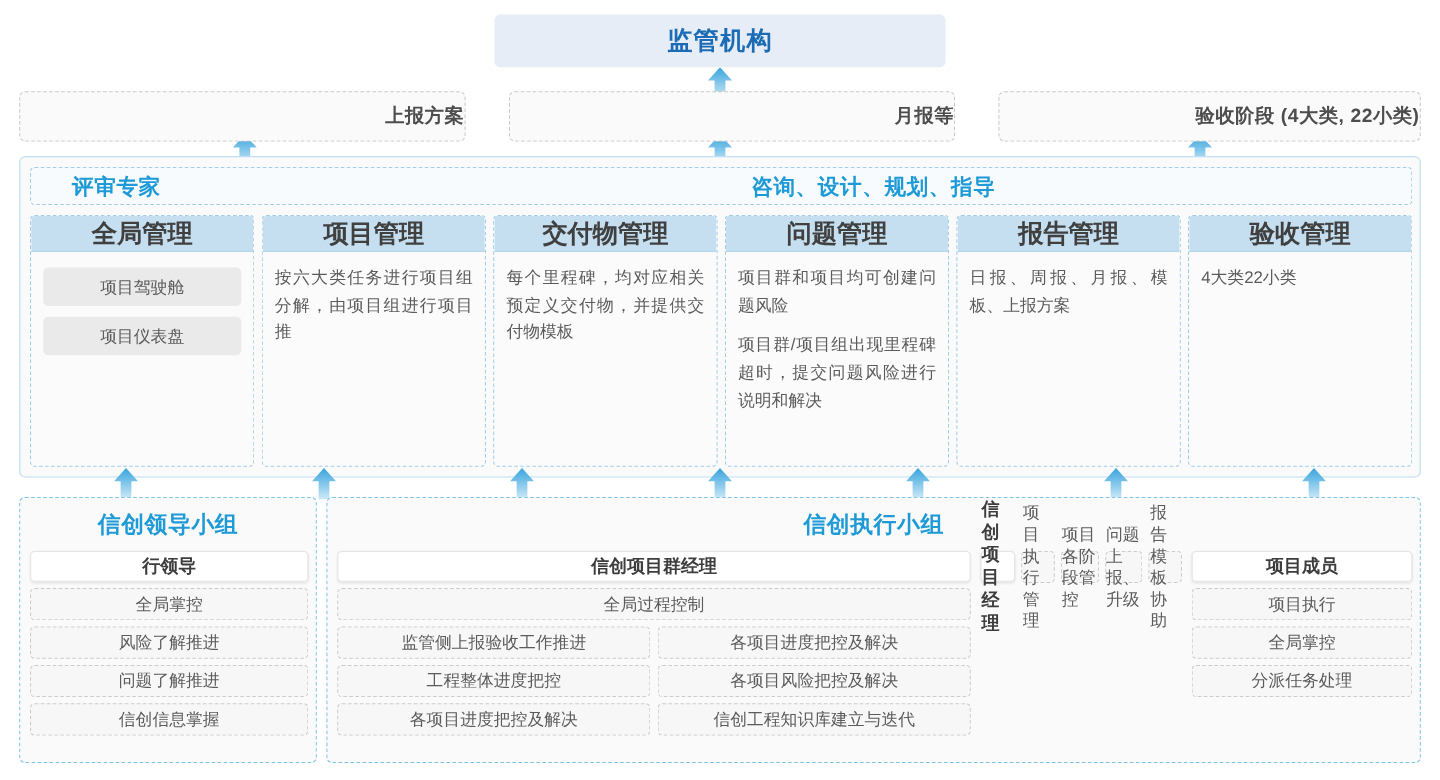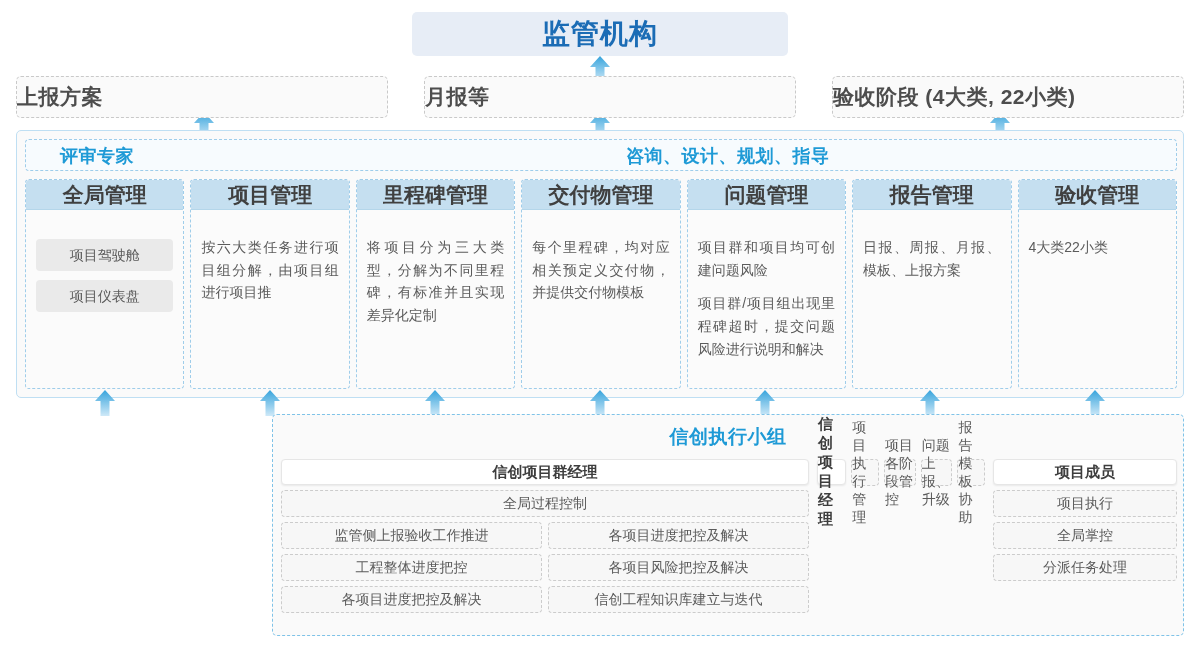--- a/index.html
+++ b/index.html
@@ -19,33 +19,33 @@
     background: #fafafa;
   }
 
   
   .regulator {
     position: absolute; left: 412px; top: 12px;
     width: 376px; height: 44px;
     background: #e7edf6;
     border-radius: 5px;
     display: flex; align-items: center; justify-content: center;
-    font-size: 28px; font-weight: bold; color: #1b6cb5;
+    font-size: 21px; font-weight: bold; color: #1b6cb5;
     letter-spacing: 1px;
   }
 
   
   .report-row {
     position: absolute; left: 16px; top: 76px;
     width: 1168px; height: 42px;
   }
   .report-box {
     position: absolute; top: 0; height: 42px;
-    display: flex; align-items: center; justify-content: flex-start;
-    font-size: 21px; font-weight: bold; color: #4d4d4d;
+    display: flex; align-items: center; justify-content: flex-end;
+    font-size: 16px; font-weight: bold; color: #4d4d4d;
     letter-spacing: 0.5px;
   }
   #rep0 { left: 0px;   width: 372px; }
   #rep1 { left: 408px; width: 372px; }
   #rep2 { left: 816px; width: 352px; }
 
   
   .arrow-up {
     position: absolute;
     width: 20px; height: 26px;
@@ -90,21 +90,21 @@
   }
   .fcol-head {
     height: 30px;
     background: #c5dff0;
     display: flex; align-items: center; justify-content: center;
     font-size: 21px; font-weight: bold; color: #404040;
     border-bottom: 1px solid #b4d6ea;
   }
   .fcol-body {
     flex: 1;
-    padding: 26px 10px 6px 10px;
+    padding: 10px 10px 6px 10px;
     font-size: 14px; line-height: 1.62; color: #5b5b5b;
   }
   .fcol-body p { text-align: justify; text-justify: inter-ideograph; }
   .fcol-body p + p { margin-top: 11px; }
   .pill-list { display: flex; flex-direction: column; gap: 9px; padding-top: 3px; }
   .pill {
     background: #eaeaea;
     border-radius: 4px;
     height: 32px;
     display: flex; align-items: center; justify-content: center;
@@ -239,26 +239,20 @@
         </div>
       </div>
 
       <div class="fcol">
         <div class="fcol-head">项目管理</div>
         <div class="fcol-body">
           <p>按六大类任务进行项目组分解，由项目组进行项目推</p>
         </div>
       </div>
 
-      <div class="fcol">
-        <div class="fcol-head">里程碑管理</div>
-        <div class="fcol-body">
-          <p>将项目分为三大类型，分解为不同里程碑，有标准并且实现差异化定制</p>
-        </div>
-      </div>
 
       <div class="fcol">
         <div class="fcol-head">交付物管理</div>
         <div class="fcol-body">
           <p>每个里程碑，均对应相关预定义交付物，并提供交付物模板</p>
         </div>
       </div>
 
       <div class="fcol">
         <div class="fcol-head">问题管理</div>
@@ -314,20 +308,30 @@
       <svg viewBox="0 0 20 26">
         <path d="M10 0 L20 11 L14.5 11 L14.5 26 L5.5 26 L5.5 11 L0 11 Z" fill="url(#ag)"></path>
       </svg>
     </div>
   <div class="arrow-up" style="left:1085px;top:390px;">
       <svg viewBox="0 0 20 26">
         <path d="M10 0 L20 11 L14.5 11 L14.5 26 L5.5 26 L5.5 11 L0 11 Z" fill="url(#ag)"></path>
       </svg>
     </div>
 
+  <div class="bot-left">
+    <div class="group-title">信创领导小组</div>
+    <div class="leftcol">
+      <div class="role-head">行领导</div>
+      <div class="task">全局掌控</div>
+      <div class="task">风险了解推进</div>
+      <div class="task">问题了解推进</div>
+      <div class="task">信创信息掌握</div>
+    </div>
+  </div>
 
   <div class="bot-right">
     <div class="group-title">信创执行小组</div>
 
     <div class="pgm-block">
       <div class="role-head">信创项目群经理</div>
       <div class="pgm-grid">
         <div class="task">全局过程控制</div>
         <div class="grow">
           <div class="task">监管侧上报验收工作推进</div>

